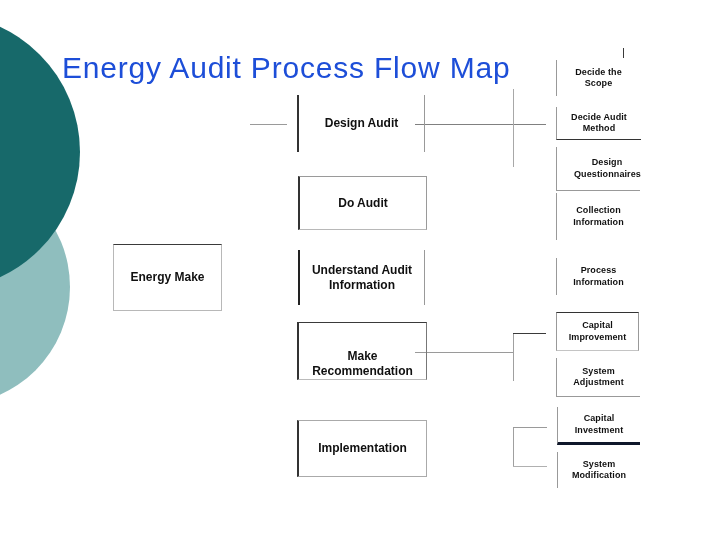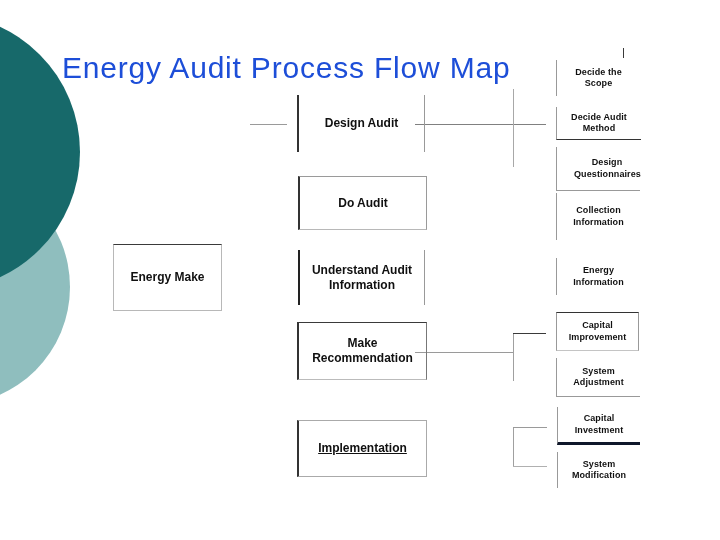--- a/index.html
+++ b/index.html
@@ -29,24 +29,24 @@
     border-right:1px solid #b8b8b8;border-bottom:1px solid #b8b8b8;}
   #bx-design{left:287px;top:95px;width:128px;height:57px;
     border-left:2px solid #333;border-right:1px solid #999;}
   #bx-do{left:288px;top:176px;width:129px;height:54px;
     border-left:2px solid #333;border-top:1px solid #9a9a9a;
     border-right:1px solid #9a9a9a;border-bottom:1px solid #b8b8b8;}
   #bx-understand{left:288px;top:250px;width:127px;height:55px;
     border-left:2px solid #222;border-right:1px solid #999;}
   #bx-makerec{left:287px;top:322px;width:130px;height:58px;
     border-top:1px solid #3a3a3a;border-left:2px solid #333;
-    border-right:1px solid #777;border-bottom:1px solid #bbb;}
+    border-right:1px solid #777;border-bottom:1px solid #bbb;align-items:flex-end;}
   #bx-impl{left:287px;top:420px;width:130px;height:57px;
     border-left:2px solid #333;border-top:1px solid #aaa;
-    border-right:1px solid #aaa;border-bottom:1px solid #aaa;text-decoration:underline;}
+    border-right:1px solid #aaa;border-bottom:1px solid #aaa;}
   
   #bx-scope{left:546px;top:60px;width:84px;height:36px;border-left:1px solid #999;}
   #bx-dam{left:546px;top:107px;width:85px;height:33px;
     border-left:1px solid #999;border-bottom:1px solid #333;}
   #bx-dq{left:546px;top:147px;width:84px;height:44px;
     border-left:1px solid #999;border-bottom:1px solid #999;justify-content:flex-end;}
   #bx-coll{left:546px;top:193px;width:84px;height:47px;border-left:1px solid #999;}
   #bx-proc{left:546px;top:258px;width:84px;height:37px;border-left:1px solid #999;}
   #bx-capimp{left:546px;top:312px;width:83px;height:39px;
     border-top:1px solid #333;border-left:1px solid #999;
@@ -115,21 +115,21 @@
   <div id="bx-dam" class="box rsm">
     <span class="lbl">Decide Audit Method</span>
   </div>
   <div id="bx-dq" class="box rsm">
     <span class="lbl">Design Questionnaires</span>
   </div>
   <div id="bx-coll" class="box rsm">
     <span class="lbl">Collection Information</span>
   </div>
   <div id="bx-proc" class="box rsm">
-    <span class="lbl">Energy Information</span>
+    <span class="lbl">Process Information</span>
   </div>
   <div id="bx-capimp" class="box rsm">
     <span class="lbl">Capital Improvement</span>
   </div>
   <div id="bx-sysadj" class="box rsm">
     <span class="lbl">System Adjustment</span>
   </div>
   <div id="bx-capinv" class="box rsm">
     <span class="lbl">Capital Investment</span>
   </div>

